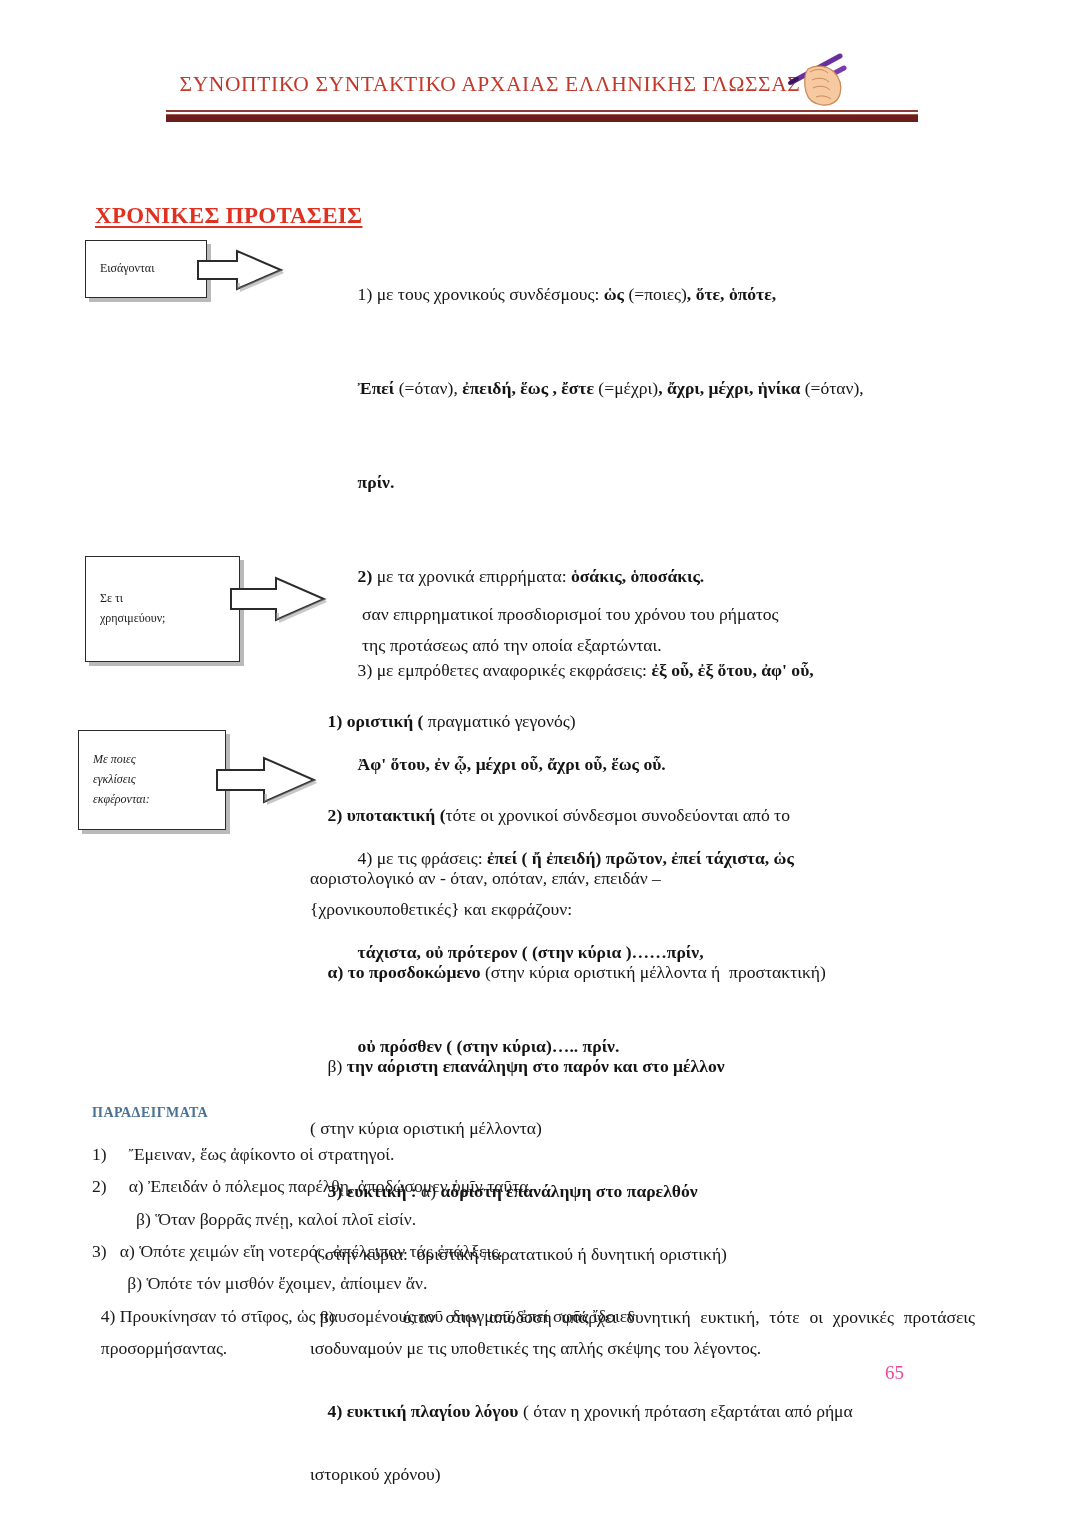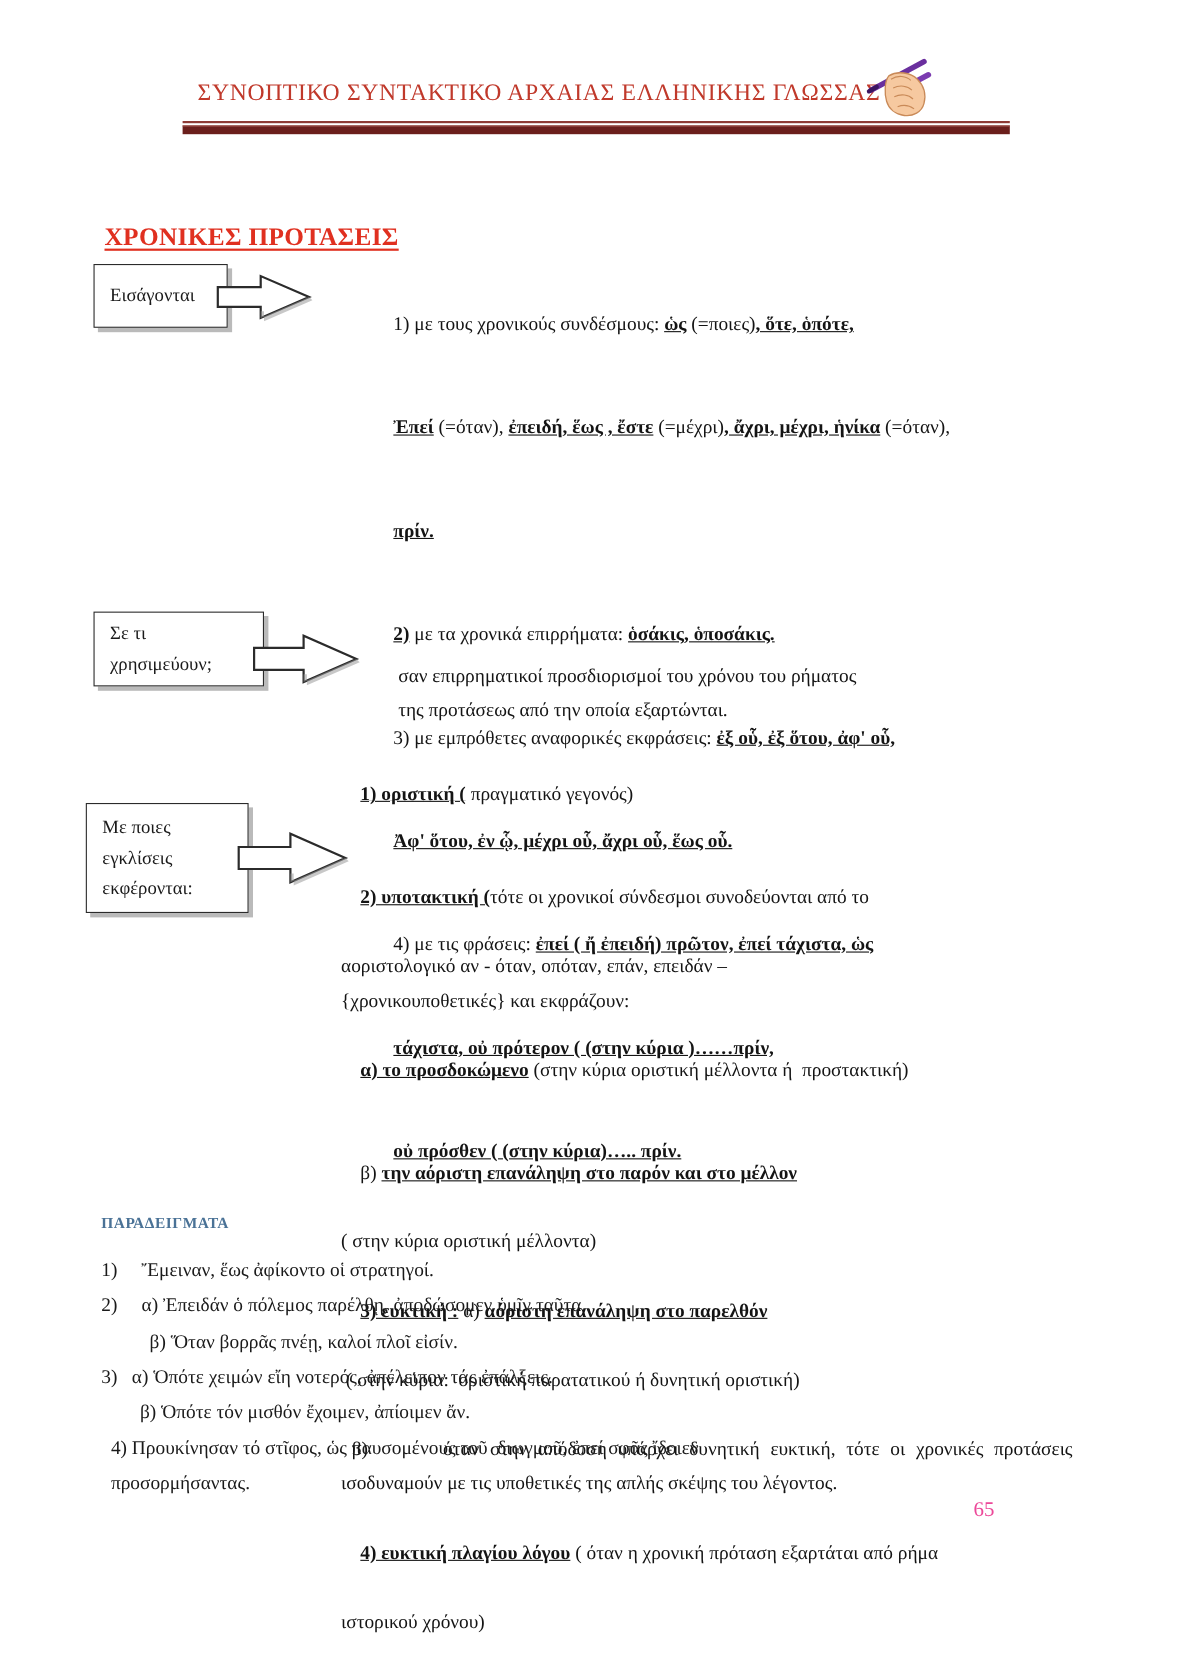--- a/index.html
+++ b/index.html
@@ -85,38 +85,38 @@
     border: 1.6px solid #2b2b2b;
     box-shadow: 4px 4px 0 rgba(130,130,130,0.55);
     box-sizing: border-box;
     display: flex;
     flex-direction: column;
     justify-content: center;
     padding: 4px 14px;
   }
   .callout .box span {
     display: block;
-    font-size: 17px;
+    font-size: 12px;
     line-height: 1.65;
     color: #1a1a1a;
     white-space: nowrap;
   }
   .callout .arrow {
     position: absolute;
   }
 
   
   .block {
     position: absolute;
     font-size: 17.6px;
     line-height: 1.78;
     color: #141414;
   }
   .block .ln { display: block; white-space: pre-wrap; }
-  .block .b { font-weight: bold; text-decoration: underline; }
+  .block .b { font-weight: bold; }
   .just { text-align: justify; text-justify: inter-word; margin-top: 32px; }
 
   
   .examples-heading {
     position: absolute;
     left: 92px;
     top: 1105px;
     font-size: 14px;
     font-weight: bold;
     color: #4a7296;
@@ -202,36 +202,36 @@
   </span>
   <span class="ln">
     <span class="b">τάχιστα, οὐ πρότερον ( (στην κύρια )……πρίν,</span>
   </span>
   <span class="ln">
     <span class="b">οὐ πρόσθεν ( (στην κύρια)….. πρίν.</span>
   </span>
 </div>
 
 <div class="callout" style="left:85px; top:556px; width:240px; height:82px;">
-  <div class="box" style="width:155px; height:68px;">
+  <div class="box" style="width:155px; height:106px;">
     <span>Σε τι</span>
     <span>χρησιμεύουν;</span>
   </div>
   <svg class="arrow" style="left:143px; top:18px; width:100px; height:50px;" viewBox="0 0 100 50" xmlns="http://www.w3.org/2000/svg">
     <path d="M3 15 L48 15 L48 4 L96 25 L48 46 L48 35 L3 35 Z" fill="#ffffff" stroke="#2b2b2b" stroke-width="2"></path>
     <path d="M7 39 L51 39 L51 49 L99 28 L96 25 L48 46 L48 39 Z" fill="#9a9a9a" opacity="0.55"></path>
   </svg>
 </div>
 
 <div class="block" style="left:362px; top:568px; width:620px;margin-top:31px;">
   <span class="ln">σαν επιρρηματικοί προσδιορισμοί του χρόνου του ρήματος</span>
   <span class="ln">της προτάσεως από την οποία εξαρτώνται.</span>
 </div>
 
-<div class="callout" style="left:78px; top:730px; width:245px; height:100px;">
+<div class="callout" style="left:78px; top:730px; width:245px; height:100px;font-style:italic;">
   <div class="box" style="width:148px; height:100px;">
     <span>Με ποιες</span>
     <span>εγκλίσεις</span>
     <span>εκφέρονται:</span>
   </div>
   <svg class="arrow" style="left:136px; top:24px; width:104px; height:52px;" viewBox="0 0 104 52" xmlns="http://www.w3.org/2000/svg">
     <path d="M3 16 L50 16 L50 4 L100 26 L50 48 L50 36 L3 36 Z" fill="#ffffff" stroke="#2b2b2b" stroke-width="2"></path>
     <path d="M7 40 L53 40 L53 51 L103 29 L100 26 L50 48 L50 40 Z" fill="#9a9a9a" opacity="0.55"></path>
   </svg>
 </div>

